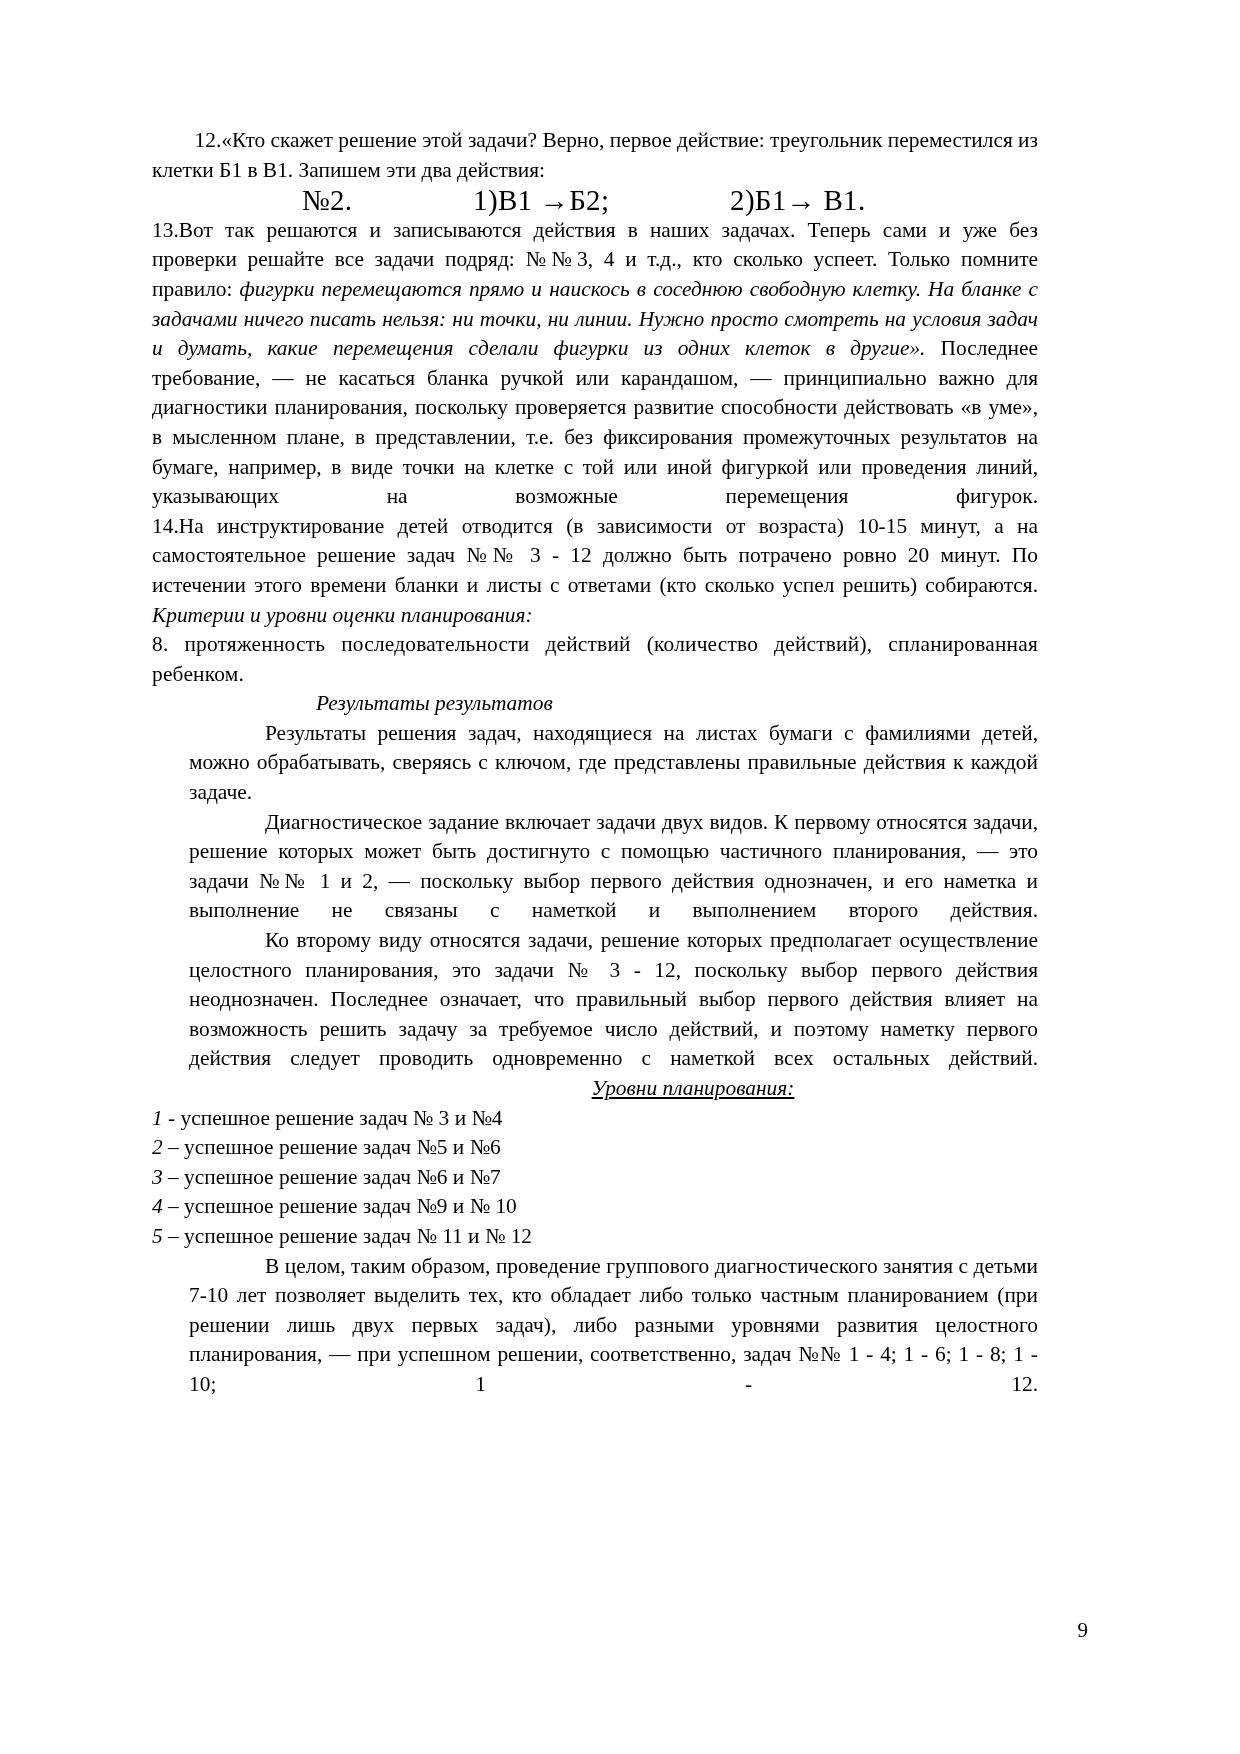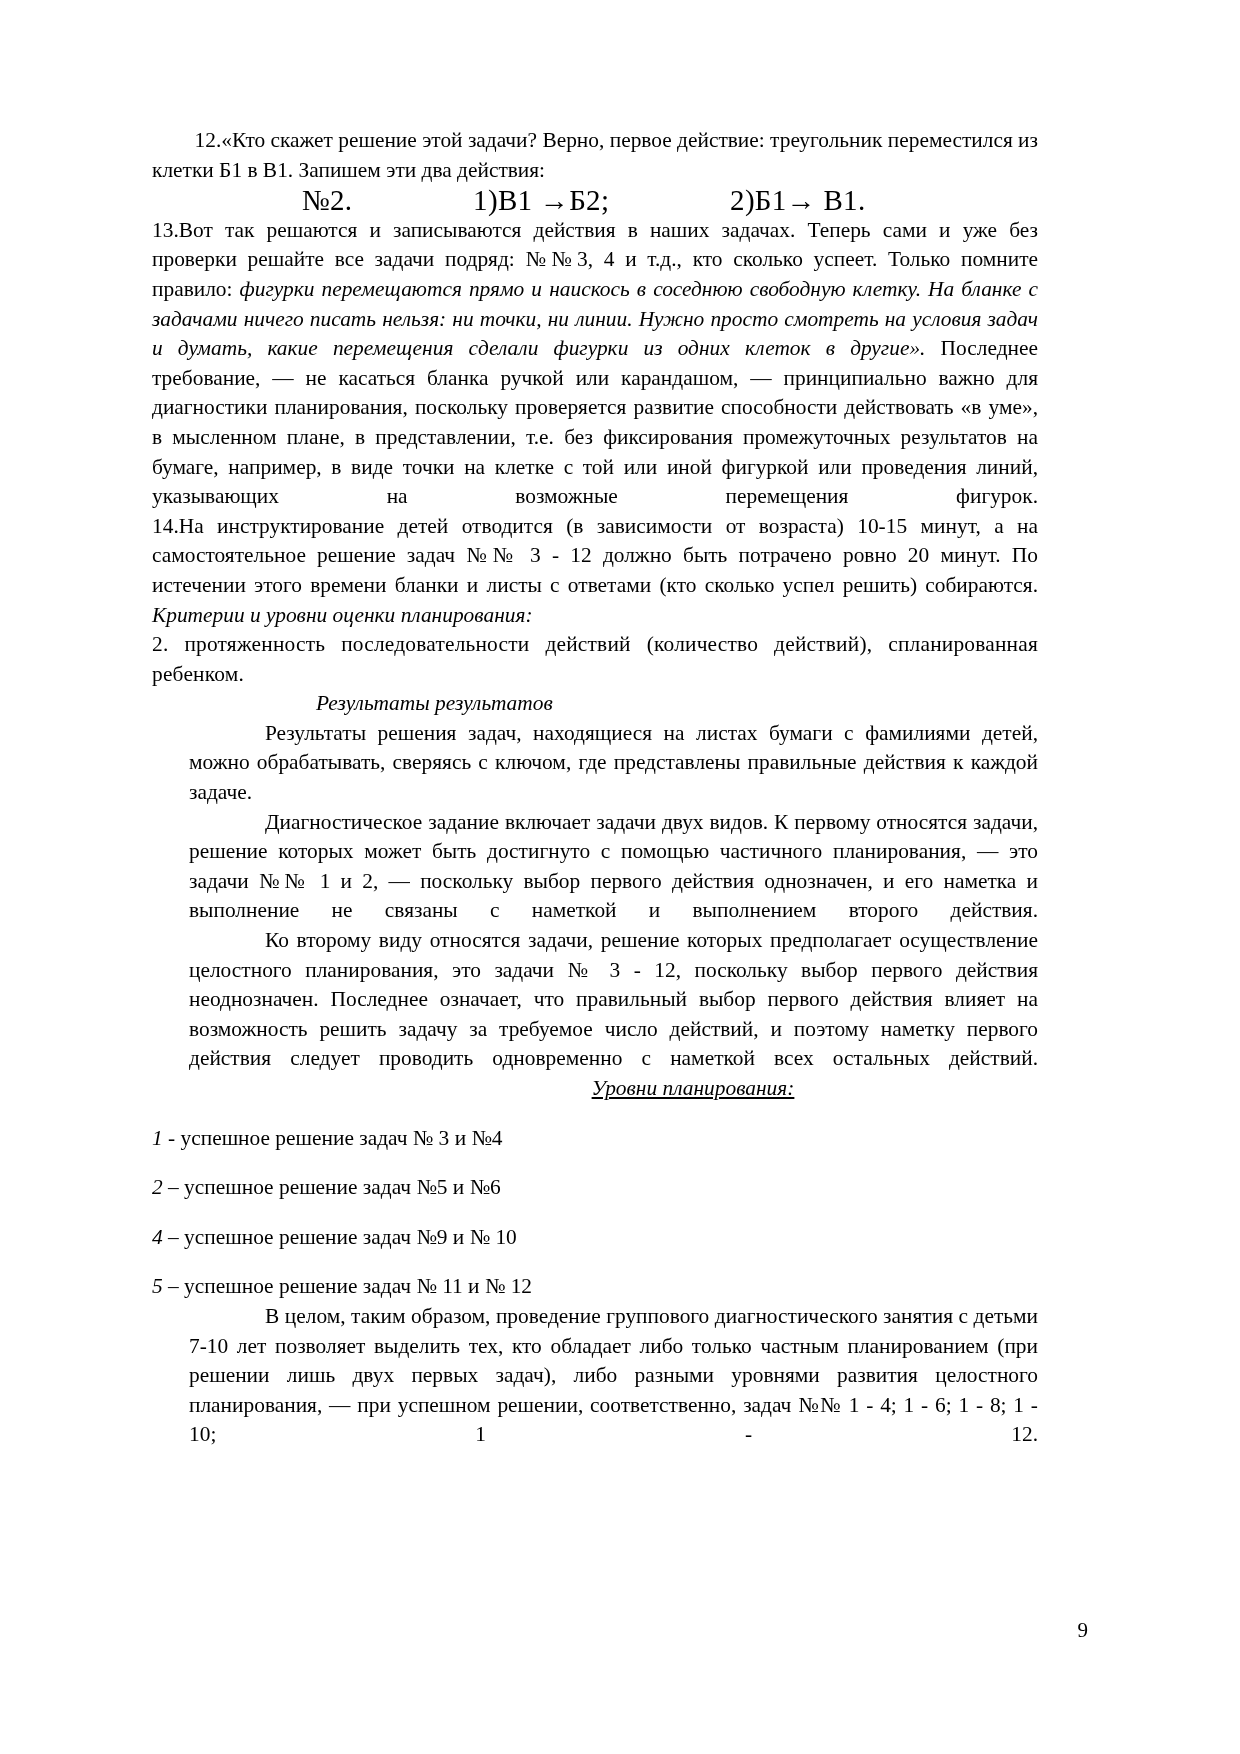--- a/index.html
+++ b/index.html
@@ -68,21 +68,20 @@
     padding-left: 150px;
     letter-spacing: 0.3px;
   }
   .indent-para {
     text-indent: 76px;
     margin-left: 37px;
   }
   .levels p {
     text-align: left;
     text-align-last: left;
-    margin-top: 20px;
   }
   .lvl-num {
     font-style: italic;
   }
   .pagenum {
     position: absolute;
     right: 152px;
     bottom: 112px;
     font-size: 21px;
     line-height: 24px;
@@ -101,35 +100,36 @@
     <p class="left">12.«Кто скажет решение этой задачи? Верно, первое действие: треугольник переместился из клетки Б1 в В1. Запишем эти два действия:</p>
 
     <p class="formula">№2.                1)В1 →Б2;                2)Б1→ В1.</p>
 
     <p class="just-all"><span>13.Вот так решаются и записываются действия в наших задачах. Теперь сами и уже без проверки решайте все задачи подряд: №№3, 4 и т.д., кто сколько успеет. Только помните правило: </span><span class="ital">фигурки перемещаются прямо и наискось в соседнюю свободную клетку. На бланке с задачами ничего писать нельзя: ни точки, ни линии. Нужно просто смотреть на условия задач и думать, какие перемещения сделали фигурки из одних клеток в другие».</span><span> Последнее требование, — не касаться бланка ручкой или карандашом, — принципиально важно для диагностики планирования, поскольку проверяется развитие способности действовать «в уме», в мысленном плане, в представлении, т.е. без фиксирования промежуточных результатов на бумаге, например, в виде точки на клетке с той или иной фигуркой или проведения линий, указывающих на возможные перемещения фигурок.</span></p>
 
     <p class="just-all">14.На инструктирование детей отводится (в зависимости от возраста) 10-15 минут, а на самостоятельное решение задач №№ 3 - 12 должно быть потрачено ровно 20 минут. По истечении этого времени бланки и листы с ответами (кто сколько успел решить) собираются.</p>
 
     <p class="left ital">Критерии и уровни оценки планирования:</p>
 
-    <p class="just-all spaced">2.      протяженность      последовательности      действий      (количество      действий), спланированная ребенком.</p>
+    <p class="just-all spaced">8.      протяженность      последовательности      действий      (количество      действий), спланированная ребенком.</p>
 
     <p class="center-ind">Результаты результатов</p>
 
     <p class="just-all indent-para">Результаты решения задач, находящиеся на листах бумаги с фамилиями детей, можно обрабатывать, сверяясь с ключом, где представлены правильные действия к каждой задаче.</p>
 
     <p class="just-all indent-para">Диагностическое задание включает задачи двух видов. К первому относятся задачи, решение которых может быть достигнуто с помощью частичного планирования, — это задачи №№ 1 и 2, — поскольку выбор первого действия однозначен, и его наметка и выполнение не связаны с наметкой и выполнением второго действия.</p>
 
     <p class="just-all indent-para">Ко второму виду относятся задачи, решение которых предполагает осуществление целостного планирования, это задачи № 3 - 12, поскольку выбор первого действия неоднозначен. Последнее означает, что правильный выбор первого действия влияет на возможность решить задачу за требуемое число действий, и поэтому наметку первого действия следует проводить одновременно с наметкой всех остальных действий.</p>
 
     <p class="center-ind2">Уровни планирования:</p>
 
     <div class="levels">
       <p><span class="lvl-num">1</span><span> - успешное решение задач № 3 и №4</span></p>
       <p><span class="lvl-num">2</span><span> – успешное решение  задач №5 и №6</span></p>
+      <p><span class="lvl-num">3</span><span> – успешное решение  задач №6 и №7</span></p>
       <p><span class="lvl-num">4</span><span> – успешное решение задач  №9 и № 10</span></p>
       <p><span class="lvl-num">5</span><span> – успешное решение задач № 11 и № 12</span></p>
     </div>
 
     <p class="just-all indent-para">В целом, таким образом, проведение группового диагностического занятия с детьми 7-10 лет позволяет выделить тех, кто обладает либо только частным планированием (при решении лишь двух первых задач), либо разными уровнями развития целостного планирования, — при успешном решении, соответственно, задач №№ 1 - 4; 1 - 6; 1 - 8; 1 - 10; 1 - 12.</p>
 
   </div>
 
   <div class="pagenum">9</div>
 </div>

